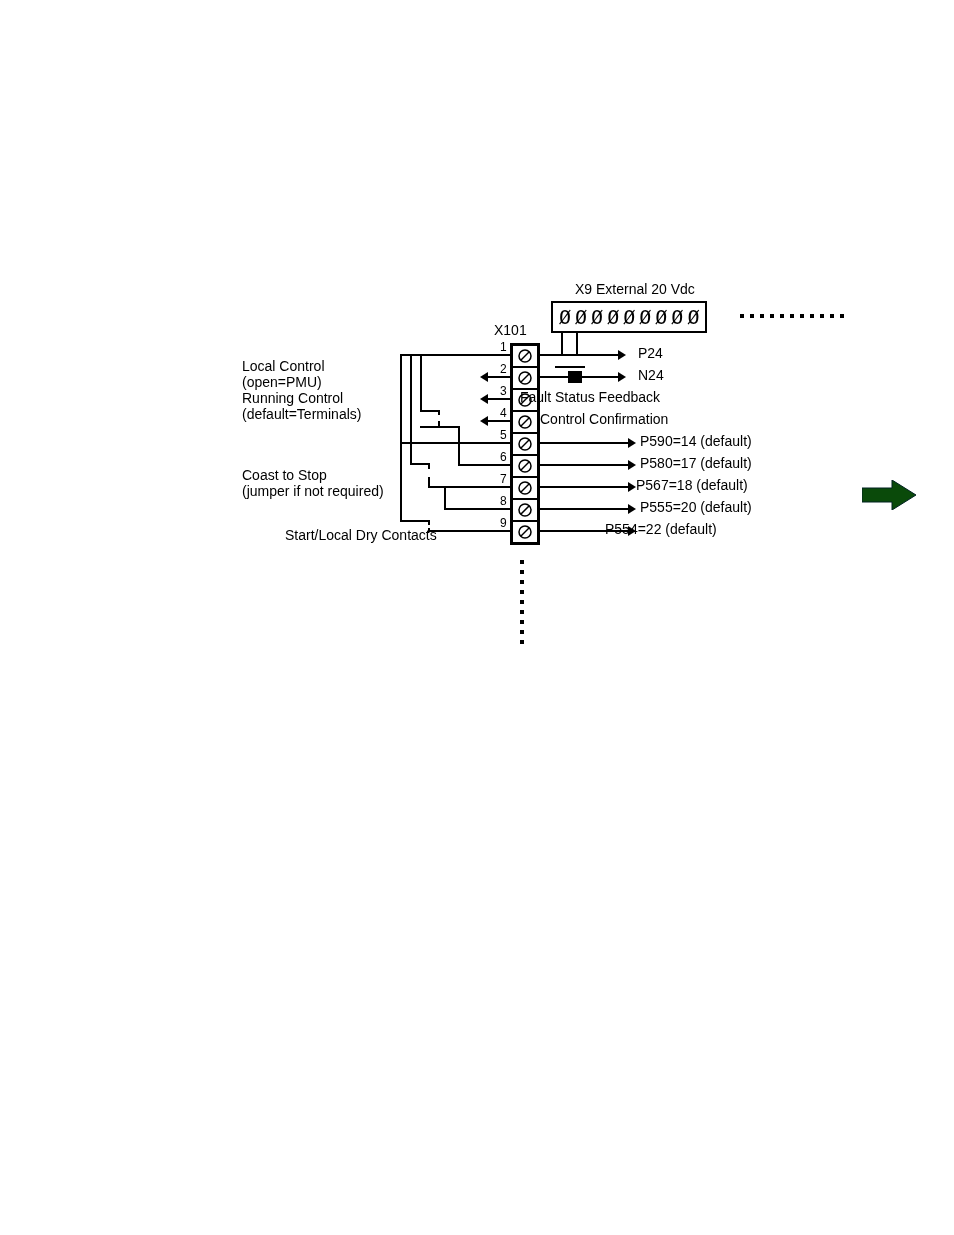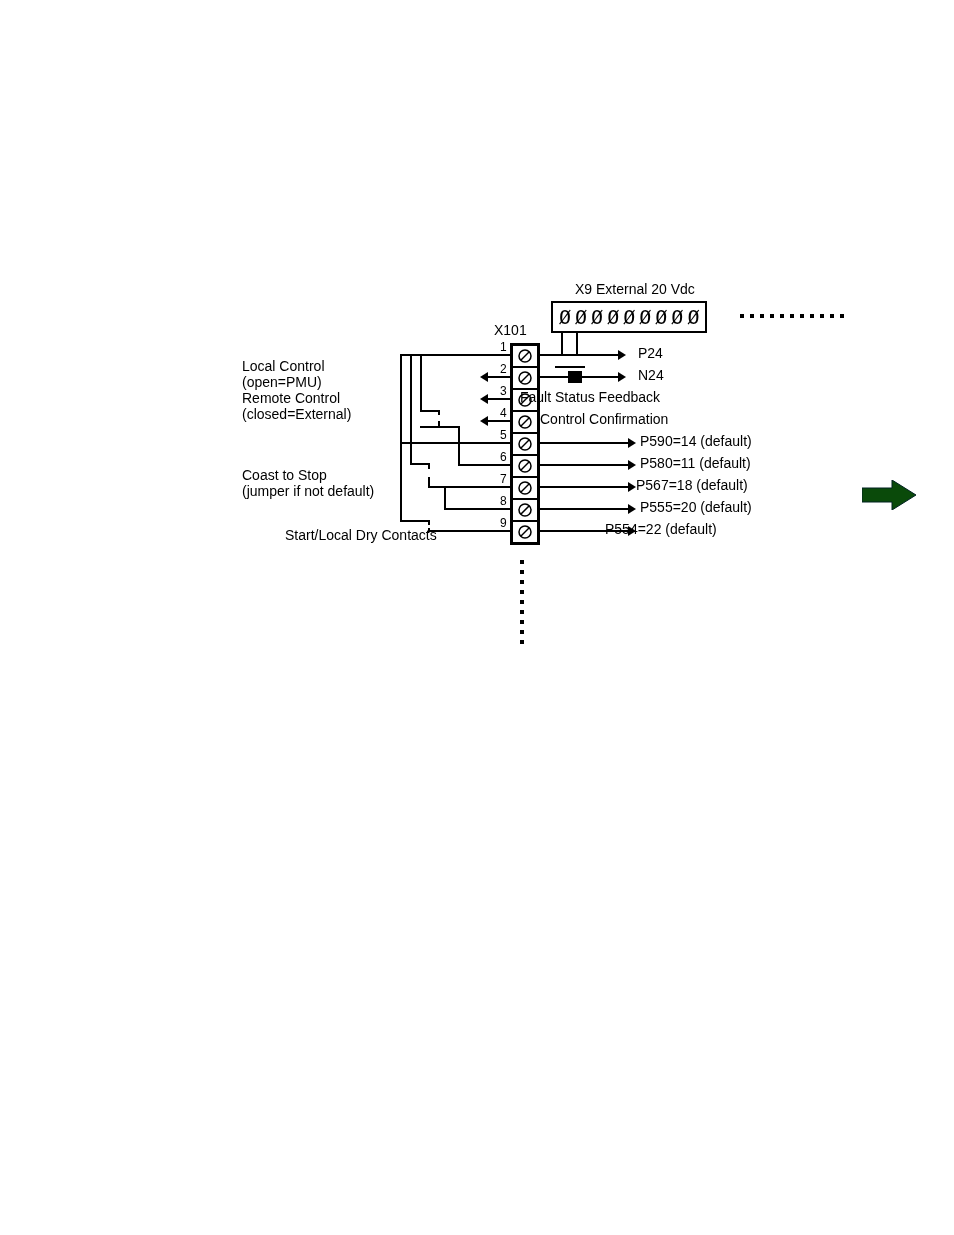--- a/index.html
+++ b/index.html
@@ -137,41 +137,41 @@
 
   <div class="line" style="left:538px;top:398px;width:2px;height:0"></div>
   <div class="abs lbl" style="left:520px;top:389px">Fault Status Feedback</div>
 
   <div class="abs lbl" style="left:540px;top:411px">Control Confirmation</div>
 
   <div class="line arrowR" style="left:538px;top:442px;width:90px;height:2px"></div>
   <div class="abs lbl" style="left:640px;top:433px">P590=14 (default)</div>
 
   <div class="line arrowR" style="left:538px;top:464px;width:90px;height:2px"></div>
-  <div class="abs lbl" style="left:640px;top:455px">P580=11 (default)</div>
+  <div class="abs lbl" style="left:640px;top:455px">P580=17 (default)</div>
 
   <div class="line arrowR" style="left:538px;top:486px;width:90px;height:2px"></div>
   <div class="abs lbl" style="left:636px;top:477px">P567=18 (default)</div>
 
   <div class="line arrowR" style="left:538px;top:508px;width:90px;height:2px"></div>
   <div class="abs lbl" style="left:640px;top:499px">P555=20 (default)</div>
 
   <div class="line arrowR" style="left:538px;top:530px;width:90px;height:2px"></div>
   <div class="abs lbl" style="left:605px;top:521px">P554=22 (default)</div>
 
   <div class="abs" style="left:242px;top:358px">
     <div class="lbl">Local Control</div>
     <div class="lbl">(open=PMU)</div>
-    <div class="lbl">Remote Control</div>
-    <div class="lbl">(closed=External)</div>
+    <div class="lbl">Running Control</div>
+    <div class="lbl">(default=Terminals)</div>
   </div>
 
   <div class="abs" style="left:242px;top:467px">
     <div class="lbl">Coast to Stop</div>
-    <div class="lbl">(jumper if not default)</div>
+    <div class="lbl">(jumper if not required)</div>
   </div>
 
   <div class="abs lbl" style="left:285px;top:527px">Start/Local Dry Contacts</div>
 
   <div class="line" style="left:400px;top:354px;width:2px;height:168px"></div>
   <div class="line" style="left:410px;top:354px;width:2px;height:111px"></div>
   <div class="line" style="left:420px;top:354px;width:2px;height:58px"></div>
 
   <div class="line" style="left:400px;top:354px;width:110px;height:2px"></div>
 

